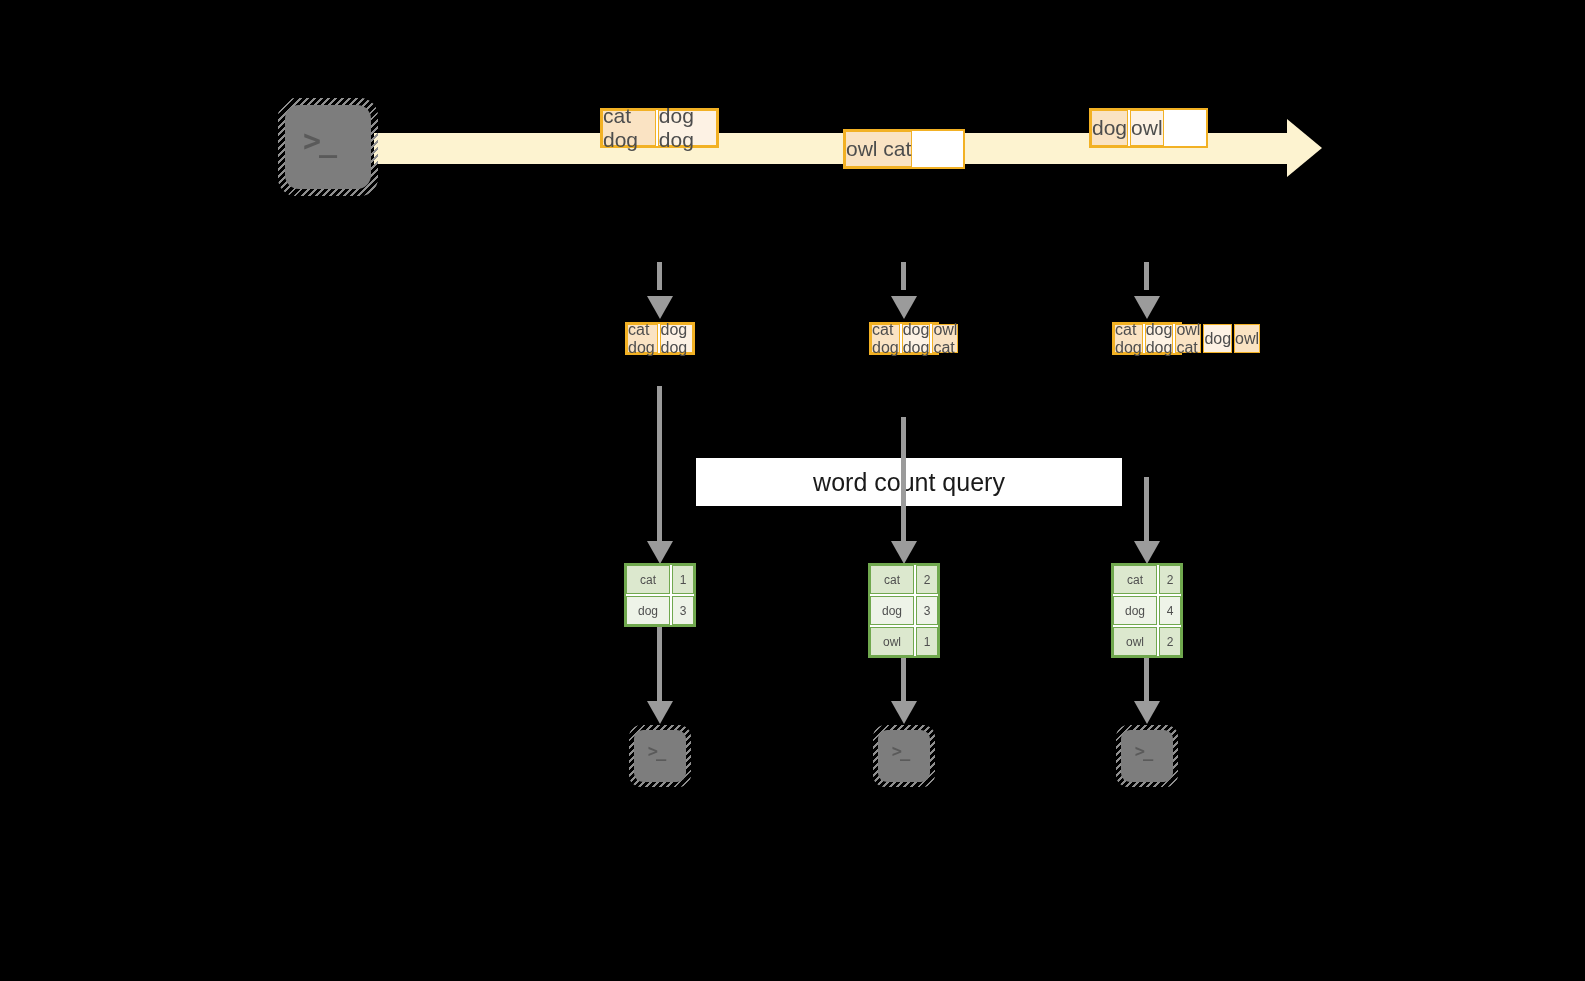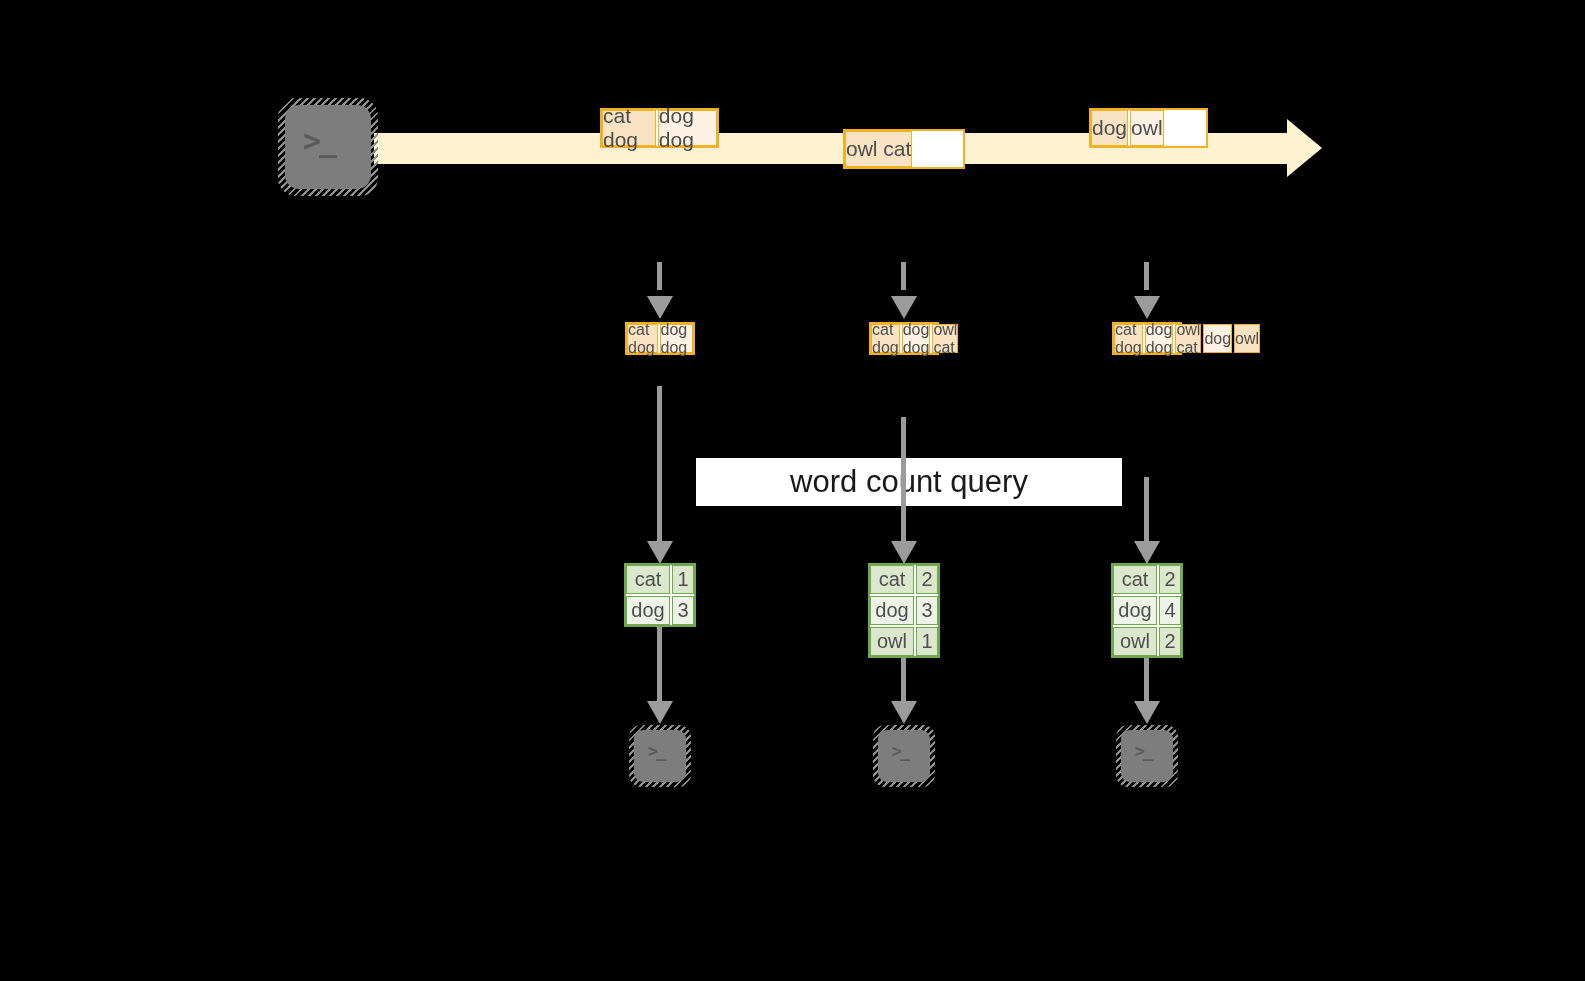--- a/index.html
+++ b/index.html
@@ -20,21 +20,21 @@
                  display:flex; align-items:center; justify-content:center; }
   .stack .cell:nth-child(odd) { background:#fae3c3; }
   .stack .cell:nth-child(even) { background:#fdf2e4; }
   .stream .cell { height:34px; font-size:21px; }
   .state  .cell { height:27px; font-size:16px; }
   
   .gtable { position:absolute; background:#ffffff; border:2px solid #70a84e;
             display:flex; flex-direction:column; gap:2px; z-index:3; box-sizing:border-box; }
   .grow { display:flex; gap:2px; }
   .gcell { border:1px solid #70a84e; height:27px; display:flex; align-items:center;
-           justify-content:center; font-size:20px; color:#4f4f4f; box-sizing:content-box; }
+           justify-content:center; font-size:12px; color:#4f4f4f; box-sizing:content-box; }
   .gcell.word { width:42px; }
   .gcell.num  { width:20px; }
   .grow:nth-child(odd)  .gcell { background:#dce8ce; }
   .grow:nth-child(even) .gcell { background:#eef3e8; }
   
   .shaft { position:absolute; width:5px; background:#9b9b9b; z-index:2; }
   .head { position:absolute; width:0; height:0; z-index:2;
           border-left:13px solid transparent; border-right:13px solid transparent;
           border-top:23px solid #9b9b9b; }
   
@@ -46,21 +46,21 @@
                 color:#5a5a5a; letter-spacing:-2px; }
   .term.big   { left:278px; top:98px; width:100px; height:98px; }
   .term.big .term-glyph { font-size:30px; margin-top:-14px; margin-left:-18px; }
   .term.small { width:62px; height:62px; top:725px; padding:5px; border-radius:12px; }
   .term.small .term-body { border-radius:9px; }
   .term.small .term-glyph { font-size:17px; margin-top:-10px; margin-left:-8px; }
   
   .query-box { position:absolute; left:696px; top:458px; width:426px; height:48px;
                background:#ffffff; z-index:1; display:flex; align-items:center;
                justify-content:center; }
-  .query-box span { font-size:31px; color:#1a1a1a; }
+  .query-box span { font-size:25px; color:#1a1a1a; }
 </style>
 </head>
 <body>
 
 <div class="stage">
 
   <div class="band"></div>
   <div class="band-head"></div>
 
   <div class="term big">

